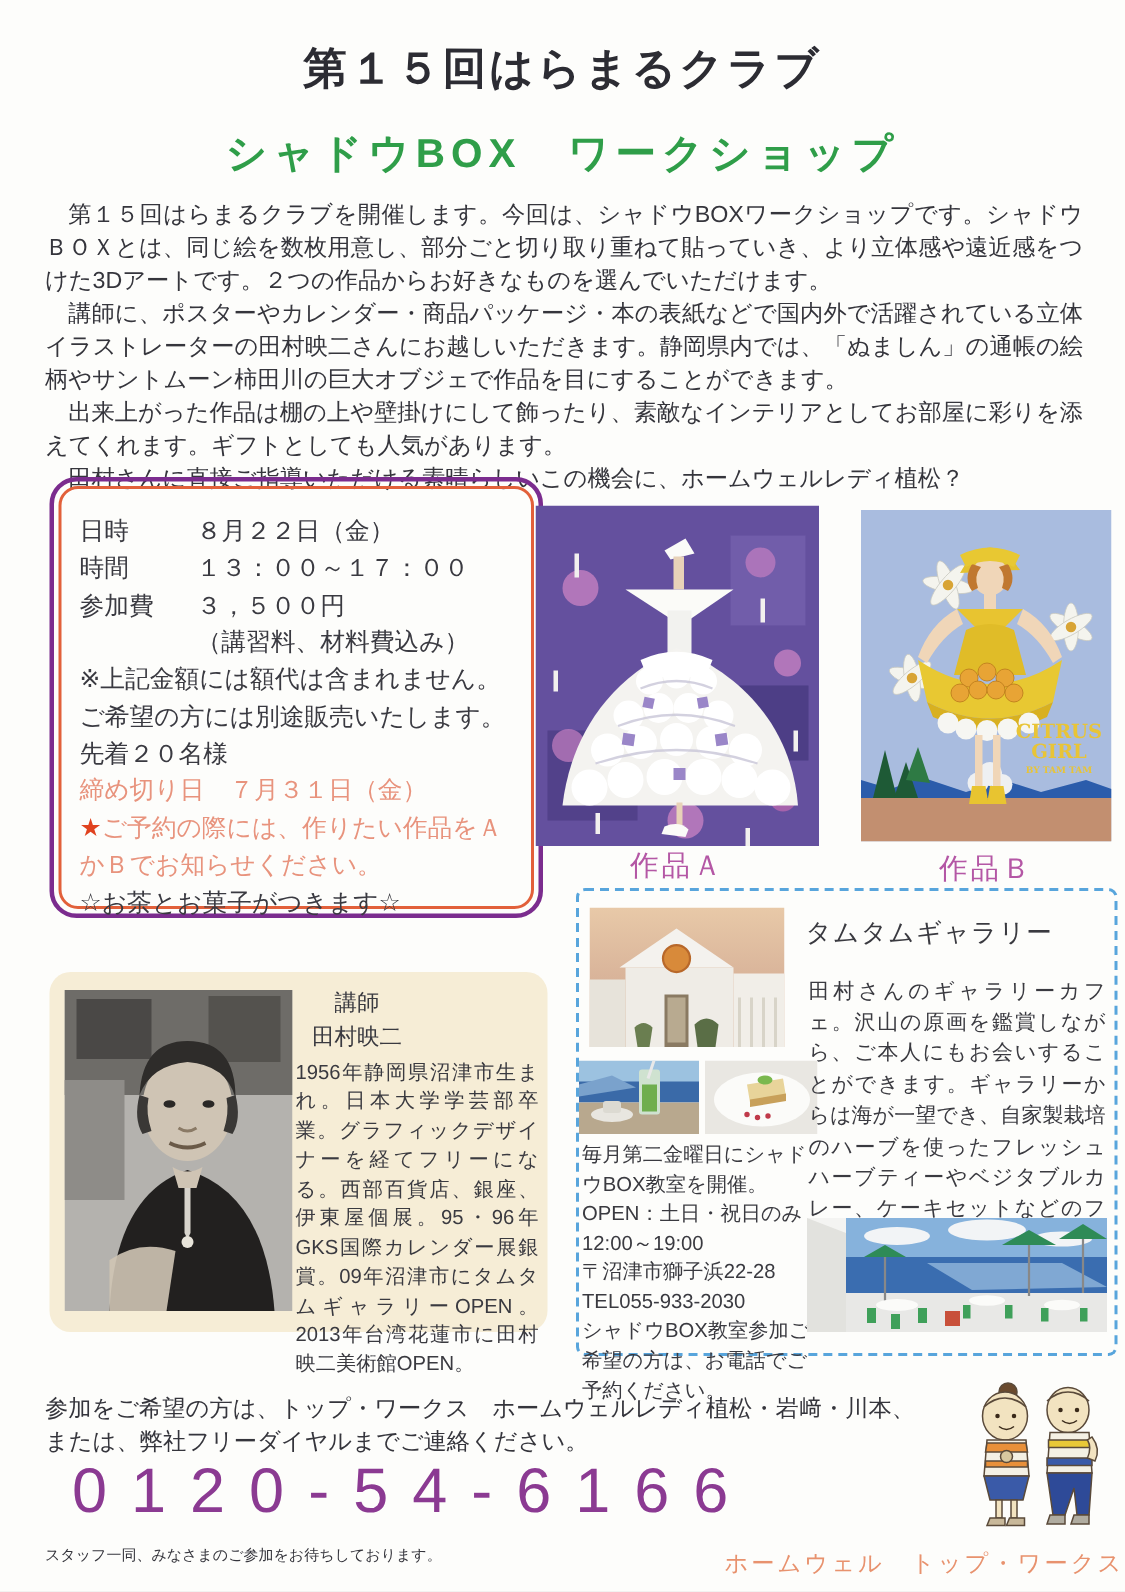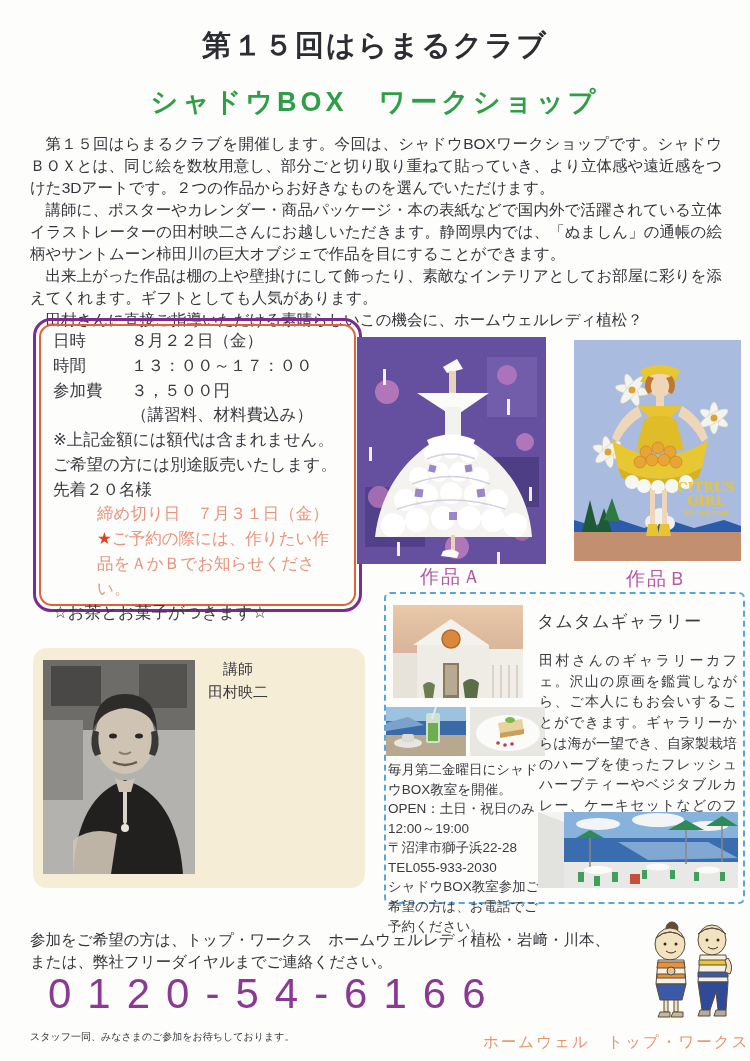--- a/index.html
+++ b/index.html
@@ -14,25 +14,25 @@
     font-weight:600;letter-spacing:2px;color:#2c2c33;}
   .subtitle{left:0;top:84px;width:750px;text-align:center;font-size:27px;
     font-weight:600;letter-spacing:4px;color:#2f9e49;}
   
   .intro{left:30px;top:133px;width:692px;font-size:15.5px;line-height:22px;color:#35353c;}
   .intro p{margin:0;text-indent:1em;text-align:justify;}
   
   .infobox-outer{left:33px;top:318px;width:329px;height:294px;
     border:3px solid #7b2c8e;border-radius:18px;padding:3px;box-sizing:border-box;}
   .infobox-inner{width:100%;height:100%;border:2px solid #e2603a;border-radius:13px;
-    box-sizing:border-box;padding:2px 12px;font-size:16.5px;line-height:1.5;color:#3a3a41;}
+    box-sizing:border-box;padding:16px 12px;font-size:16.5px;line-height:1.5;color:#3a3a41;}
   .row{display:flex;}
   .row .lbl{width:78px;flex:none;}
   .row .val{flex:1;}
-  .salmon{color:#e8937d;margin-left:44px;}
+  .salmon{color:#e8937d;}
   .star{color:#e0421f;}
   .mt{}
   
   .art-label{font-size:19px;color:#b457a5;letter-spacing:2px;}
   
   .gallerybox{left:384px;top:592px;width:361px;height:312px;
     border:2px dashed #58a5dc;border-radius:6px;box-sizing:border-box;}
   .gal-heading{left:537px;top:610px;font-size:17px;letter-spacing:1px;color:#3a3a40;}
   .gal-desc{left:539px;top:650px;width:198px;font-size:14px;line-height:1.48;
     color:#3a3a40;text-align:justify;}
@@ -355,20 +355,21 @@
     <path d="M72 118 q10 6 20 0 l-4 14 -12 0 z" fill="#cfc4b4"></path>
     <path d="M80 132 l4 0 0 30 -2 4 -2 -4 z" fill="#d8d4cc"></path>
     <circle cx="82" cy="168" r="4" fill="#e8e4da"></circle>
     <path d="M30 180 q20 -14 44 -6 l-6 40 -38 0 z" fill="#cfc4b4" opacity="0.9"></path>
   </svg>
 
   <div class="abs card-role">
     <div>講師</div>
     <div>田村映二</div>
   </div>
+  <div class="abs card-bio">1956年静岡県沼津市生まれ。日本大学学芸部卒業。グラフィックデザイナーを経てフリーになる。西部百貨店、銀座、伊東屋個展。95・96年GKS国際カレンダー展銀賞。09年沼津市にタムタムギャラリーOPEN。2013年台湾花蓮市に田村映二美術館OPEN。</div>
 
   <div class="abs foot1">
     <div>参加をご希望の方は、トップ・ワークス　ホームウェルレディ植松・岩﨑・川本、</div>
     <div>または、弊社フリーダイヤルまでご連絡ください。</div>
   </div>
   <div class="abs phone">0120-54-6166</div>
   <div class="abs closing">スタッフ一同、みなさまのご参加をお待ちしております。</div>
   <div class="abs brand">ホームウェル　トップ・ワークス</div>
 
   <svg class="abs" style="left:640px;top:918px" width="108" height="104" viewBox="0 0 108 104">

